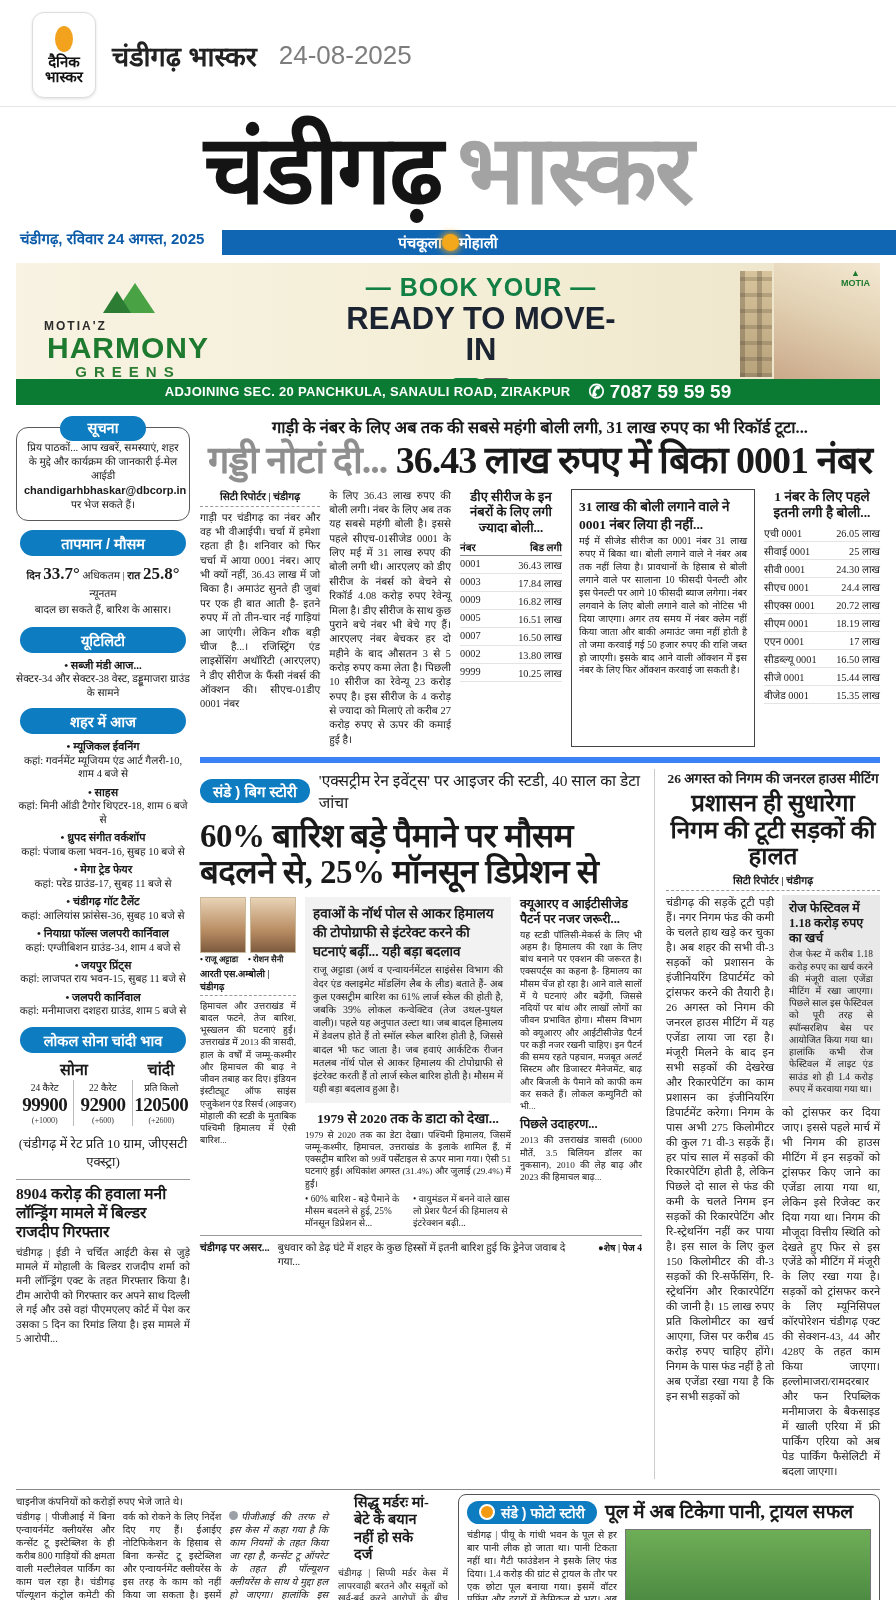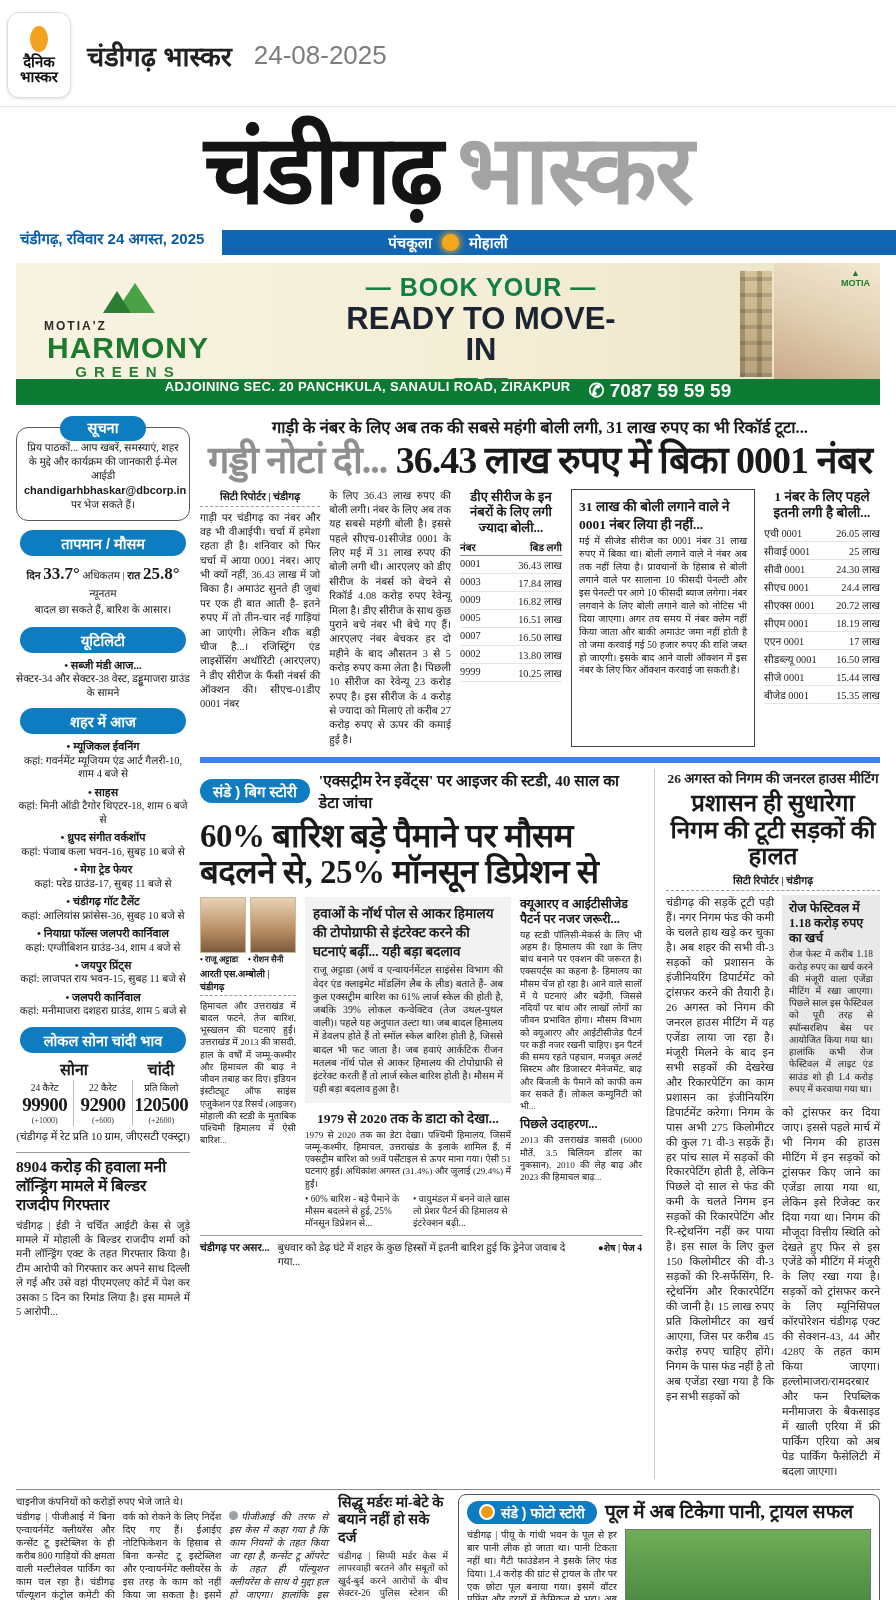--- a/index.html
+++ b/index.html
@@ -1,32 +1,32 @@
 <!DOCTYPE html>
 <html><head>
 <meta charset="utf-8">
 <style>
   html,body{margin:0;padding:0;background:#fff;}
   body{width:896px;height:1600px;overflow:hidden;font-family:"Liberation Serif",serif;color:#1a1a1a;}
   .sans{font-family:"Liberation Sans",sans-serif;}
   
-  .hdr{display:flex;align-items:center;gap:16px;padding:12px 7px 8px;border-bottom:1px solid #e6e6e6;}
+  .hdr{display:flex;align-items:center;gap:16px;padding:12px 32px 8px;border-bottom:1px solid #e6e6e6;}
   .logo-box{width:62px;height:84px;border:1px solid #ddd;border-radius:12px;box-shadow:0 1px 3px rgba(0,0,0,.12);display:flex;flex-direction:column;align-items:center;justify-content:center;background:#fff;}
   .logo-dot{width:18px;height:26px;border-radius:50%;background:#f2a21d;margin-bottom:2px;}
   .logo-txt{font-weight:bold;font-size:15px;line-height:1.02;color:#111;}
   .hdr-title{font-size:27px;font-weight:bold;color:#222;}
   .hdr-date{font-size:26px;color:#7d7d7d;margin-left:6px;}
   
   .mast{text-align:center;padding:14px 0 2px;font-weight:800;font-size:96px;line-height:1.05;letter-spacing:-2px;}
   .mast .w1{color:#141414;}
   .mast .w2{color:#a3a3a3;margin-left:16px;}
   
   .dateline{position:relative;height:25px;background:#1166b3;margin-top:6px;display:flex;align-items:center;justify-content:center;}
   .dl-left{position:absolute;left:0;top:-3px;bottom:0;background:#fff;display:flex;align-items:flex-start;padding:1px 18px 0 20px;color:#0d5ca9;font-weight:bold;font-size:15px;}
-  .dl-cities{display:flex;align-items:center;gap:10px;color:#fff;font-weight:bold;font-size:15px;}
+  .dl-cities{display:flex;align-items:center;color:#fff;font-weight:bold;font-size:15px;}
   .sun{width:17px;height:17px;border-radius:50%;background:#f3a81c;box-shadow:0 0 6px 2px rgba(243,168,28,.8);}
   
   .ad{position:relative;margin:8px 16px 4px;height:142px;background:linear-gradient(90deg,#f8f3e2 0%,#f4eed6 55%,#ece4c9 100%);overflow:hidden;}
   .ad-logo{position:absolute;left:22px;top:16px;width:180px;text-align:center;}
   .ad-brand-top{font-size:12px;font-weight:bold;letter-spacing:2px;color:#2b2b2b;text-align:left;margin-left:6px;}
   .ad-brand-main{font-size:30px;font-weight:bold;color:#1e7a2e;letter-spacing:1px;line-height:1;}
   .ad-brand-sub{font-size:15px;letter-spacing:7px;color:#2c7d33;font-weight:bold;}
   .ad-center{position:absolute;left:320px;top:10px;width:290px;text-align:center;}
   .ad-l1{color:#128044;font-weight:bold;font-size:25px;letter-spacing:1px;}
   .ad-l1 .dash{color:#128044;}
@@ -38,21 +38,21 @@
   .ad-bhk{font-size:16px;font-weight:bold;color:#1c2431;}
   .ad-bhk .chip{background:#128044;color:#fff;padding:1px 6px;margin-right:5px;}
   .ad-badge{position:absolute;left:624px;top:30px;width:80px;height:80px;border-radius:50%;background:#0c7a36;border:3px solid #fff;color:#fff;display:flex;flex-direction:column;align-items:center;justify-content:center;font-size:10.5px;font-weight:bold;line-height:1.15;text-align:center;}
   .ad-badge .big{font-size:15px;}
   .ad-build{position:absolute;left:724px;right:108px;top:8px;bottom:28px;background:
     repeating-linear-gradient(90deg,rgba(70,58,42,.28) 0 5px,transparent 5px 17px),
     repeating-linear-gradient(0deg,rgba(70,58,42,.22) 0 4px,transparent 4px 16px),
     linear-gradient(180deg,#d8c49c,#b7a27b);}
   .ad-family{position:absolute;right:0;top:0;width:106px;bottom:26px;background:linear-gradient(200deg,#f3e8d2 0%,#e3d2b4 45%,#caa98a 100%);}
   .ad-corner{position:absolute;right:10px;top:5px;text-align:center;color:#1e7a2e;font-weight:bold;font-size:9px;}
-  .ad-strip{position:absolute;left:0;right:0;bottom:0;height:26px;background:#0b7a33;color:#fff;display:flex;justify-content:center;gap:18px;}
+  .ad-strip{position:absolute;left:0;right:0;bottom:0;height:26px;background:#0b7a33;color:#fff;display:flex;align-items:center;justify-content:center;gap:18px;}
   .ad-addr{font-size:13px;font-weight:bold;letter-spacing:.3px;}
   .ad-phone{font-size:19px;font-weight:bold;}
   
   .main{display:flex;gap:10px;padding:4px 16px 0;}
   .sidebar{width:174px;flex:none;font-size:10.5px;}
   .content{flex:1;min-width:0;}
   .pill{background:#0d7cc1;color:#fff;border-radius:14px;text-align:center;font-weight:bold;font-size:14.5px;padding:3px 0;margin:9px 4px 5px;font-family:"Liberation Sans",sans-serif;}
   .notice{border:1.5px solid #5a5a5a;border-radius:12px;margin-top:14px;padding:13px 7px 7px;position:relative;text-align:center;line-height:1.35;}
   .notice .pill{position:absolute;top:-12px;left:50%;transform:translateX(-50%);width:86px;margin:0;}
   .notice b{font-size:11px;}
@@ -62,21 +62,21 @@
   .ev .n{font-weight:bold;font-size:11px;}
   .rates{text-align:center;}
   .rates-head{display:flex;font-weight:bold;font-size:16px;}
   .rates-head div{flex:1;}
   .rates-grid{display:flex;}
   .rates-grid .cell{flex:1;border-left:1px solid #bbb;padding:1px 0;}
   .rates-grid .cell:first-child{border-left:0;}
   .r-lab{font-size:9.5px;}
   .r-num{font-size:19px;font-weight:bold;letter-spacing:-.5px;}
   .r-chg{font-size:8px;color:#333;}
-  .r-note{font-size:11px;margin-top:2px;}
+  .r-note{font-size:13px;margin-top:8px;}
   .hawala{margin-top:9px;border-top:1px solid #999;padding-top:5px;}
   .hawala h3{margin:0 0 4px;font-size:15.5px;line-height:1.22;}
   .btxt{font-size:10.4px;line-height:1.38;text-align:justify;}
   
   .kicker{text-align:center;font-weight:bold;font-size:16.5px;padding:2px 0 0;}
   .lead-head{text-align:center;font-weight:bold;font-size:38px;line-height:1.05;margin:3px 0 8px;letter-spacing:-1px;}
   .lead-head .g{color:#8f8f8f;}
   .lead-cols{display:flex;gap:9px;}
   .lc1{width:146px;}.lc2{width:148px;}
   .byline{text-align:center;font-weight:bold;font-size:10.5px;border-bottom:1px dashed #999;padding-bottom:3px;margin-bottom:4px;}
@@ -88,21 +88,21 @@
   .lbox{width:168px;flex:none;border:1.5px solid #444;padding:7px;}
   .lbox .bl{font-weight:bold;font-size:13.5px;line-height:1.2;}
   .lbox .bt{font-size:9.6px;line-height:1.35;text-align:justify;margin-top:2px;}
   .ptable{width:116px;flex:none;}
   .ptable .tt{font-weight:bold;font-size:13.5px;text-align:center;line-height:1.2;margin-bottom:3px;}
   
   .row2{display:flex;gap:12px;margin-top:10px;border-top:6px solid #3b82f6;padding-top:6px;}
   .bigstory{width:442px;flex:none;}
   .badge-row{display:flex;align-items:center;gap:9px;}
   .badge{background:#0d7cc1;color:#fff;border-radius:15px;padding:2px 13px;font-weight:bold;font-size:15px;font-family:"Liberation Sans",sans-serif;white-space:nowrap;}
-  .bs-kick{font-weight:bold;font-size:15.5px;}
+  .bs-kick{font-weight:normal;font-size:15.5px;}
   .bs-head{font-weight:bold;font-size:33px;line-height:1.1;margin:5px 0 6px;letter-spacing:-.5px;}
   .bs-row{display:flex;gap:9px;}
   .bs-photos{width:96px;flex:none;}
   .heads{display:flex;gap:4px;}
   .head-img{width:44px;height:54px;border:1px solid #c9b99a;background:linear-gradient(180deg,#e8d3b6 0%,#b98d63 60%,#7d5a3e 100%);}
   .cap{font-size:8.4px;font-weight:bold;}
   .bs-byline{font-weight:bold;font-size:9.5px;border-bottom:1px dashed #999;margin:3px 0 4px;padding-bottom:2px;}
   .bs-center{flex:1;min-width:0;}
   .cbox{background:#f2f2f2;padding:7px 8px;}
   .cbox .cl{font-weight:bold;font-size:13.5px;line-height:1.25;}
@@ -128,21 +128,21 @@
   .small-b{font-size:11px;line-height:1.36;text-align:justify;}
   
   .mid{display:flex;gap:10px;margin:10px 16px 0;border-top:1px solid #888;padding-top:4px;}
   .pgi{width:312px;flex:none;}
   .preline{font-size:10px;margin-bottom:2px;}
   .pgi-head{font-weight:bold;font-size:24.5px;line-height:1.12;letter-spacing:-.5px;margin:2px 0 5px;}
   .pgi-cols{display:flex;gap:8px;}
   .pgi-cols div{flex:1;font-size:9.7px;line-height:1.34;text-align:justify;}
   .qdot{display:inline-block;width:9px;height:9px;border-radius:50%;background:#9aa0a6;margin-right:3px;}
   .sidhu{width:110px;flex:none;}
-  .sidhu h3{margin:0 0 4px;font-size:14.5px;line-height:1.2;}
+  .sidhu h3{margin:0 16px 4px;font-size:14.5px;line-height:1.2;}
   .sidhu p{margin:0;font-size:9.4px;line-height:1.33;text-align:justify;}
   .pstory{flex:1;border:1.5px solid #555;border-radius:8px;padding:6px 8px;min-width:0;}
   .ps-top{display:flex;align-items:center;gap:8px;}
   .ps-badge{display:flex;align-items:center;gap:6px;background:#0d7cc1;color:#fff;border-radius:15px;padding:2px 12px;font-weight:bold;font-size:14px;font-family:"Liberation Sans",sans-serif;white-space:nowrap;}
   .odot{width:12px;height:12px;border-radius:50%;background:#f29a11;border:2px solid #fff;}
   .ps-head{font-weight:bold;font-size:19px;line-height:1.1;}
   .ps-body{display:flex;gap:8px;margin-top:5px;}
   .ps-left{width:150px;flex:none;}
   .ps-txt{font-size:9.6px;line-height:1.35;text-align:justify;}
   .ps-img-s{margin-top:5px;height:72px;background:linear-gradient(180deg,#cfd8da 0%,#aab8ba 45%,#7d8f96 46%,#9fb0b4 100%);border:1px solid #999;}

